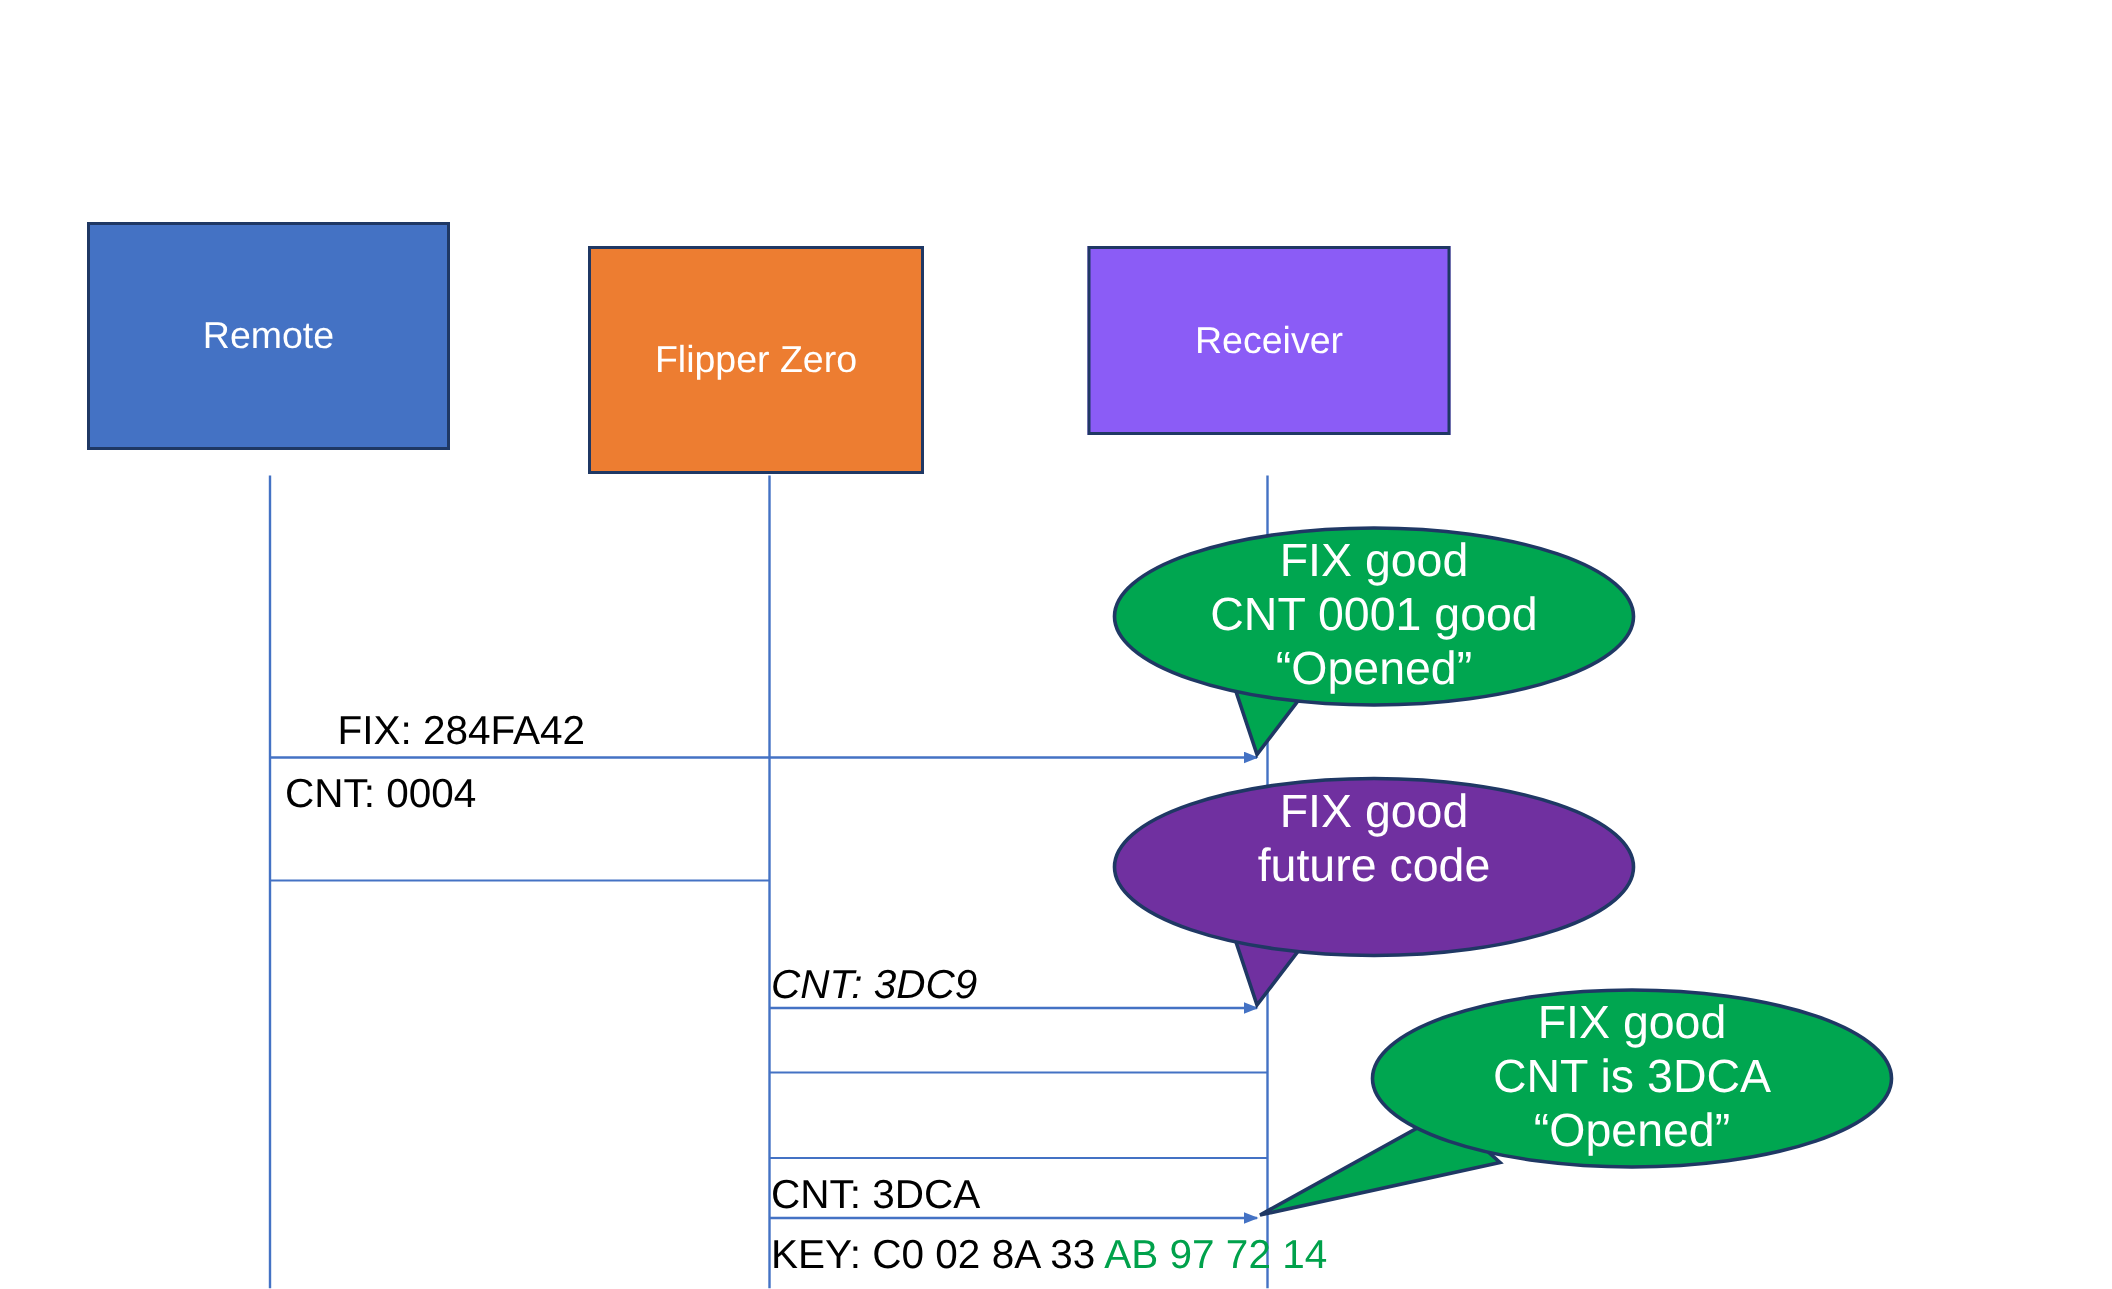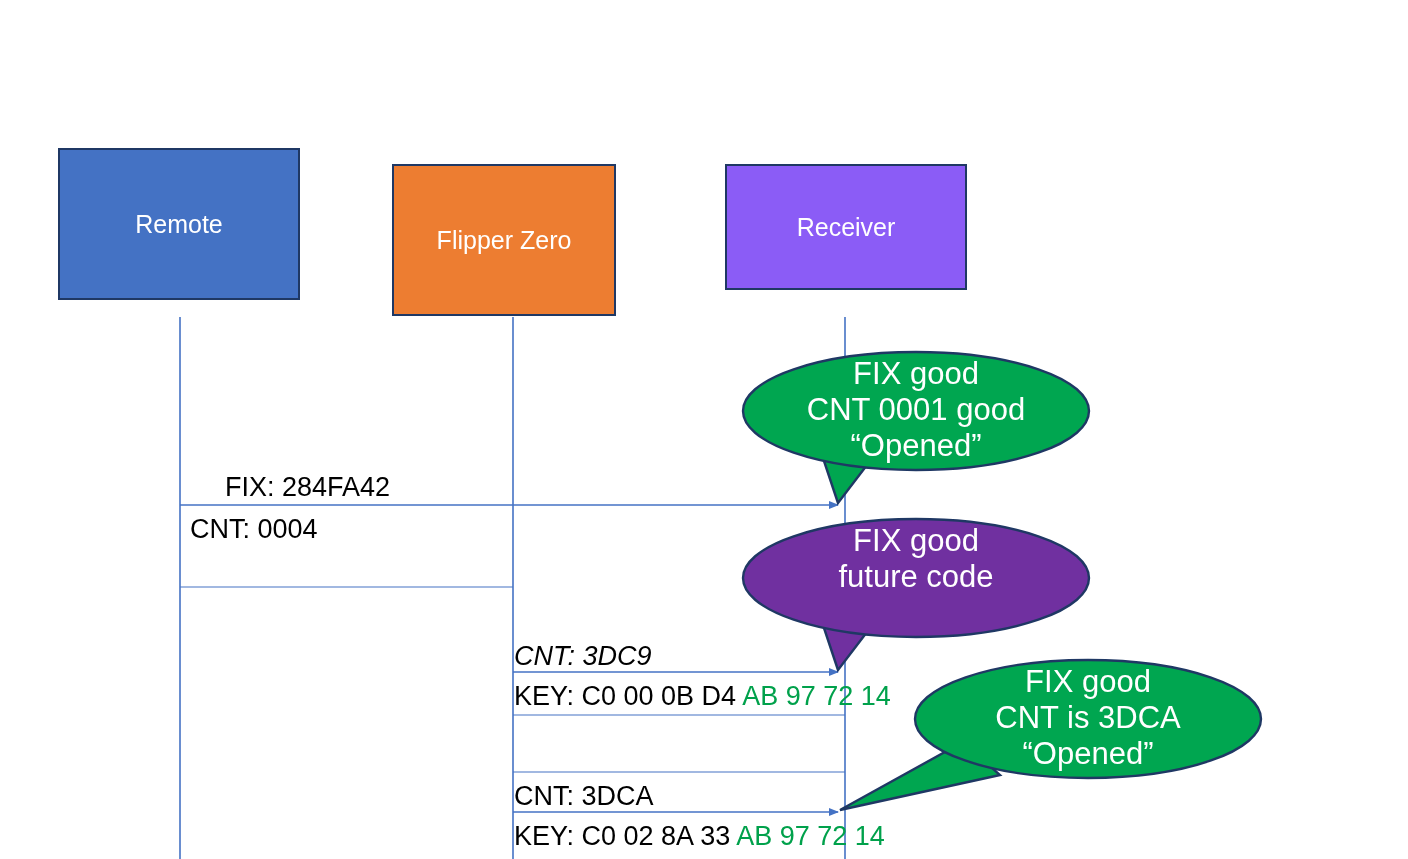--- a/index.html
+++ b/index.html
@@ -144,23 +144,20 @@
 
   <div class="msg-text" style="left:190px; top:512px;">
     <span>CNT: 0004</span>
   </div>
 
 
   <div class="msg-text" style="left:514px; top:639px;font-style:italic;">
     <span>CNT: 3DC9</span>
   </div>
 
-  <div class="msg-text" style="left:514px; top:679px;">
-    <span>KEY: </span><span>C0 00 0B D4</span><span> </span><span class="k-green">AB 97 72 14</span>
-  </div>
 
   <div class="msg-text" style="left:514px; top:779px;">
     <span>CNT: 3DCA</span>
   </div>
 
   <div class="msg-text" style="left:514px; top:819px;">
     <span>KEY: </span><span>C0 02 8A 33</span><span> </span><span class="k-green">AB 97 72 14</span>
   </div>
 
   <div class="bubble-text" style="left:743px; top:356px; width:346px;">

